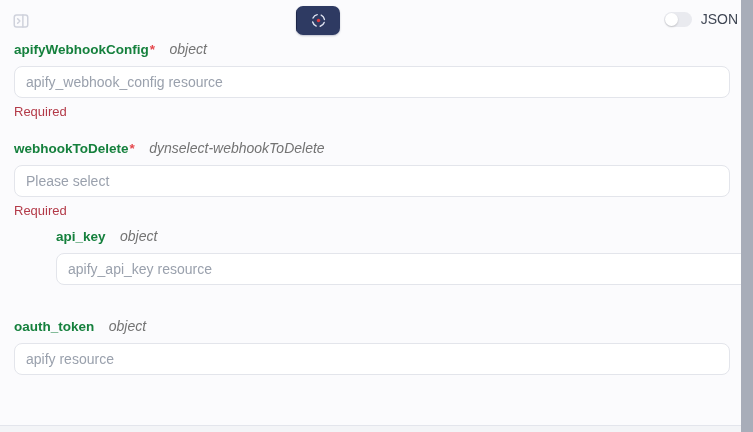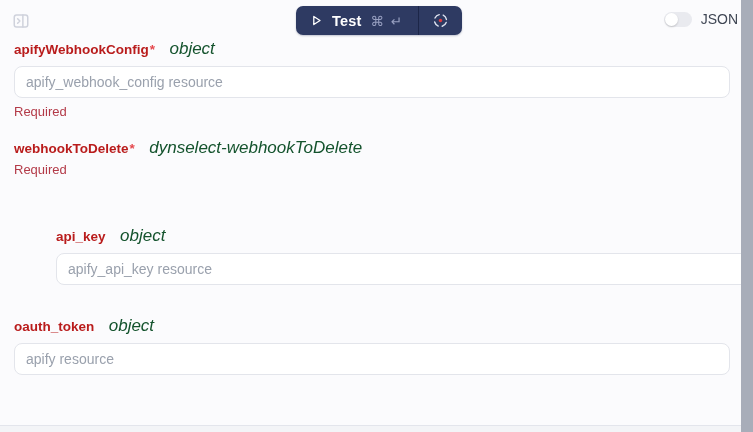--- a/index.html
+++ b/index.html
@@ -44,23 +44,23 @@
     width:13px;height:13px;border-radius:50%;background:#ffffff;
     position:absolute;left:1px;top:1px;
     box-shadow:0 1px 2px rgba(0,0,0,.18);
   }
   .json-label{font-size:14px;color:#3f4654;}
 
   
   .field{position:absolute;left:14px;width:716px;}
   .f1{top:40px;} .f2{top:139px;} .f3{top:227px;margin-left:42px;} .f4{top:317px;}
   .label-row{height:17px;line-height:17px;white-space:nowrap;}
-  .fname{font-weight:700;font-size:13.5px;color:#b91c1c;}
+  .fname{font-weight:700;font-size:13.5px;color:#15803d;}
   .req{color:#e5484d;font-weight:700;font-size:13.5px;margin-left:1px;}
-  .ftype{font-style:italic;font-size:17px;color:#14532d;margin-left:10px;}
+  .ftype{font-style:italic;font-size:14px;color:#737373;margin-left:10px;}
   .finput{
     display:block;margin-top:9px;width:100%;height:32px;box-sizing:border-box;
     border:1px solid #e3e5eb;border-radius:8px;background:#ffffff;
     padding:0 11px;font-size:14px;color:#0f766e;
     font-family:"Liberation Sans", sans-serif;outline:none;
   }
   .finput::placeholder{color:#9aa1ad;opacity:1;}
   .ferror{margin-top:6px;text-align:left;font-size:13px;color:#b33a48;height:15px;}
 
   
@@ -83,29 +83,20 @@
     <span>
       <svg width="18" height="18" viewBox="0 0 24 24" fill="none" stroke="#cfd2dc" stroke-width="2" stroke-linecap="round" stroke-linejoin="round">
         <rect x="3" y="4" width="18" height="16" rx="3"></rect>
         <line x1="14.5" y1="4" x2="14.5" y2="20"></line>
         <path d="M7.5 9 L10.5 12 L7.5 15"></path>
       </svg>
     </span>
   </button>
 
   <div class="test-group">
-    <button class="test-btn">
-      <span>
-        <svg width="13" height="13" viewBox="0 0 24 24" fill="none" stroke="#ffffff" stroke-width="2.4" stroke-linejoin="round">
-          <path d="M7 4.5 L18.5 12 L7 19.5 Z"></path>
-        </svg>
-      </span>
-      <span class="test-label">Test</span>
-      <span class="shortcut">⌘ ↵</span>
-    </button>
     <div class="btn-divider"></div>
     <button class="focus-btn">
       <span>
         <svg width="17" height="17" viewBox="0 0 24 24">
           <circle cx="12" cy="12" r="8.5" fill="none" stroke="#dde1ef" stroke-width="2" stroke-linecap="round" stroke-dasharray="7.5 5.85" stroke-dashoffset="10.4"></circle>
           <circle cx="12" cy="12" r="2.4" fill="#e23a3f"></circle>
         </svg>
       </span>
     </button>
   </div>
@@ -124,20 +115,21 @@
     </div>
     <input class="finput" type="text" placeholder="apify_webhook_config resource" style="">
     <div class="ferror">Required</div>
   </div>
 
   <div class="field f2">
     <div class="label-row">
       <span class="fname">webhookToDelete</span><span class="req">*</span>
       <span class="ftype">dynselect-webhookToDelete</span>
     </div>
+    <input class="finput" type="text" placeholder="Please select" style="">
     <div class="ferror">Required</div>
   </div>
 
   <div class="field f3">
     <div class="label-row">
       <span class="fname">api_key</span>
       <span class="ftype">object</span>
     </div>
     <input class="finput" type="text" placeholder="apify_api_key resource" style="">
   </div>

